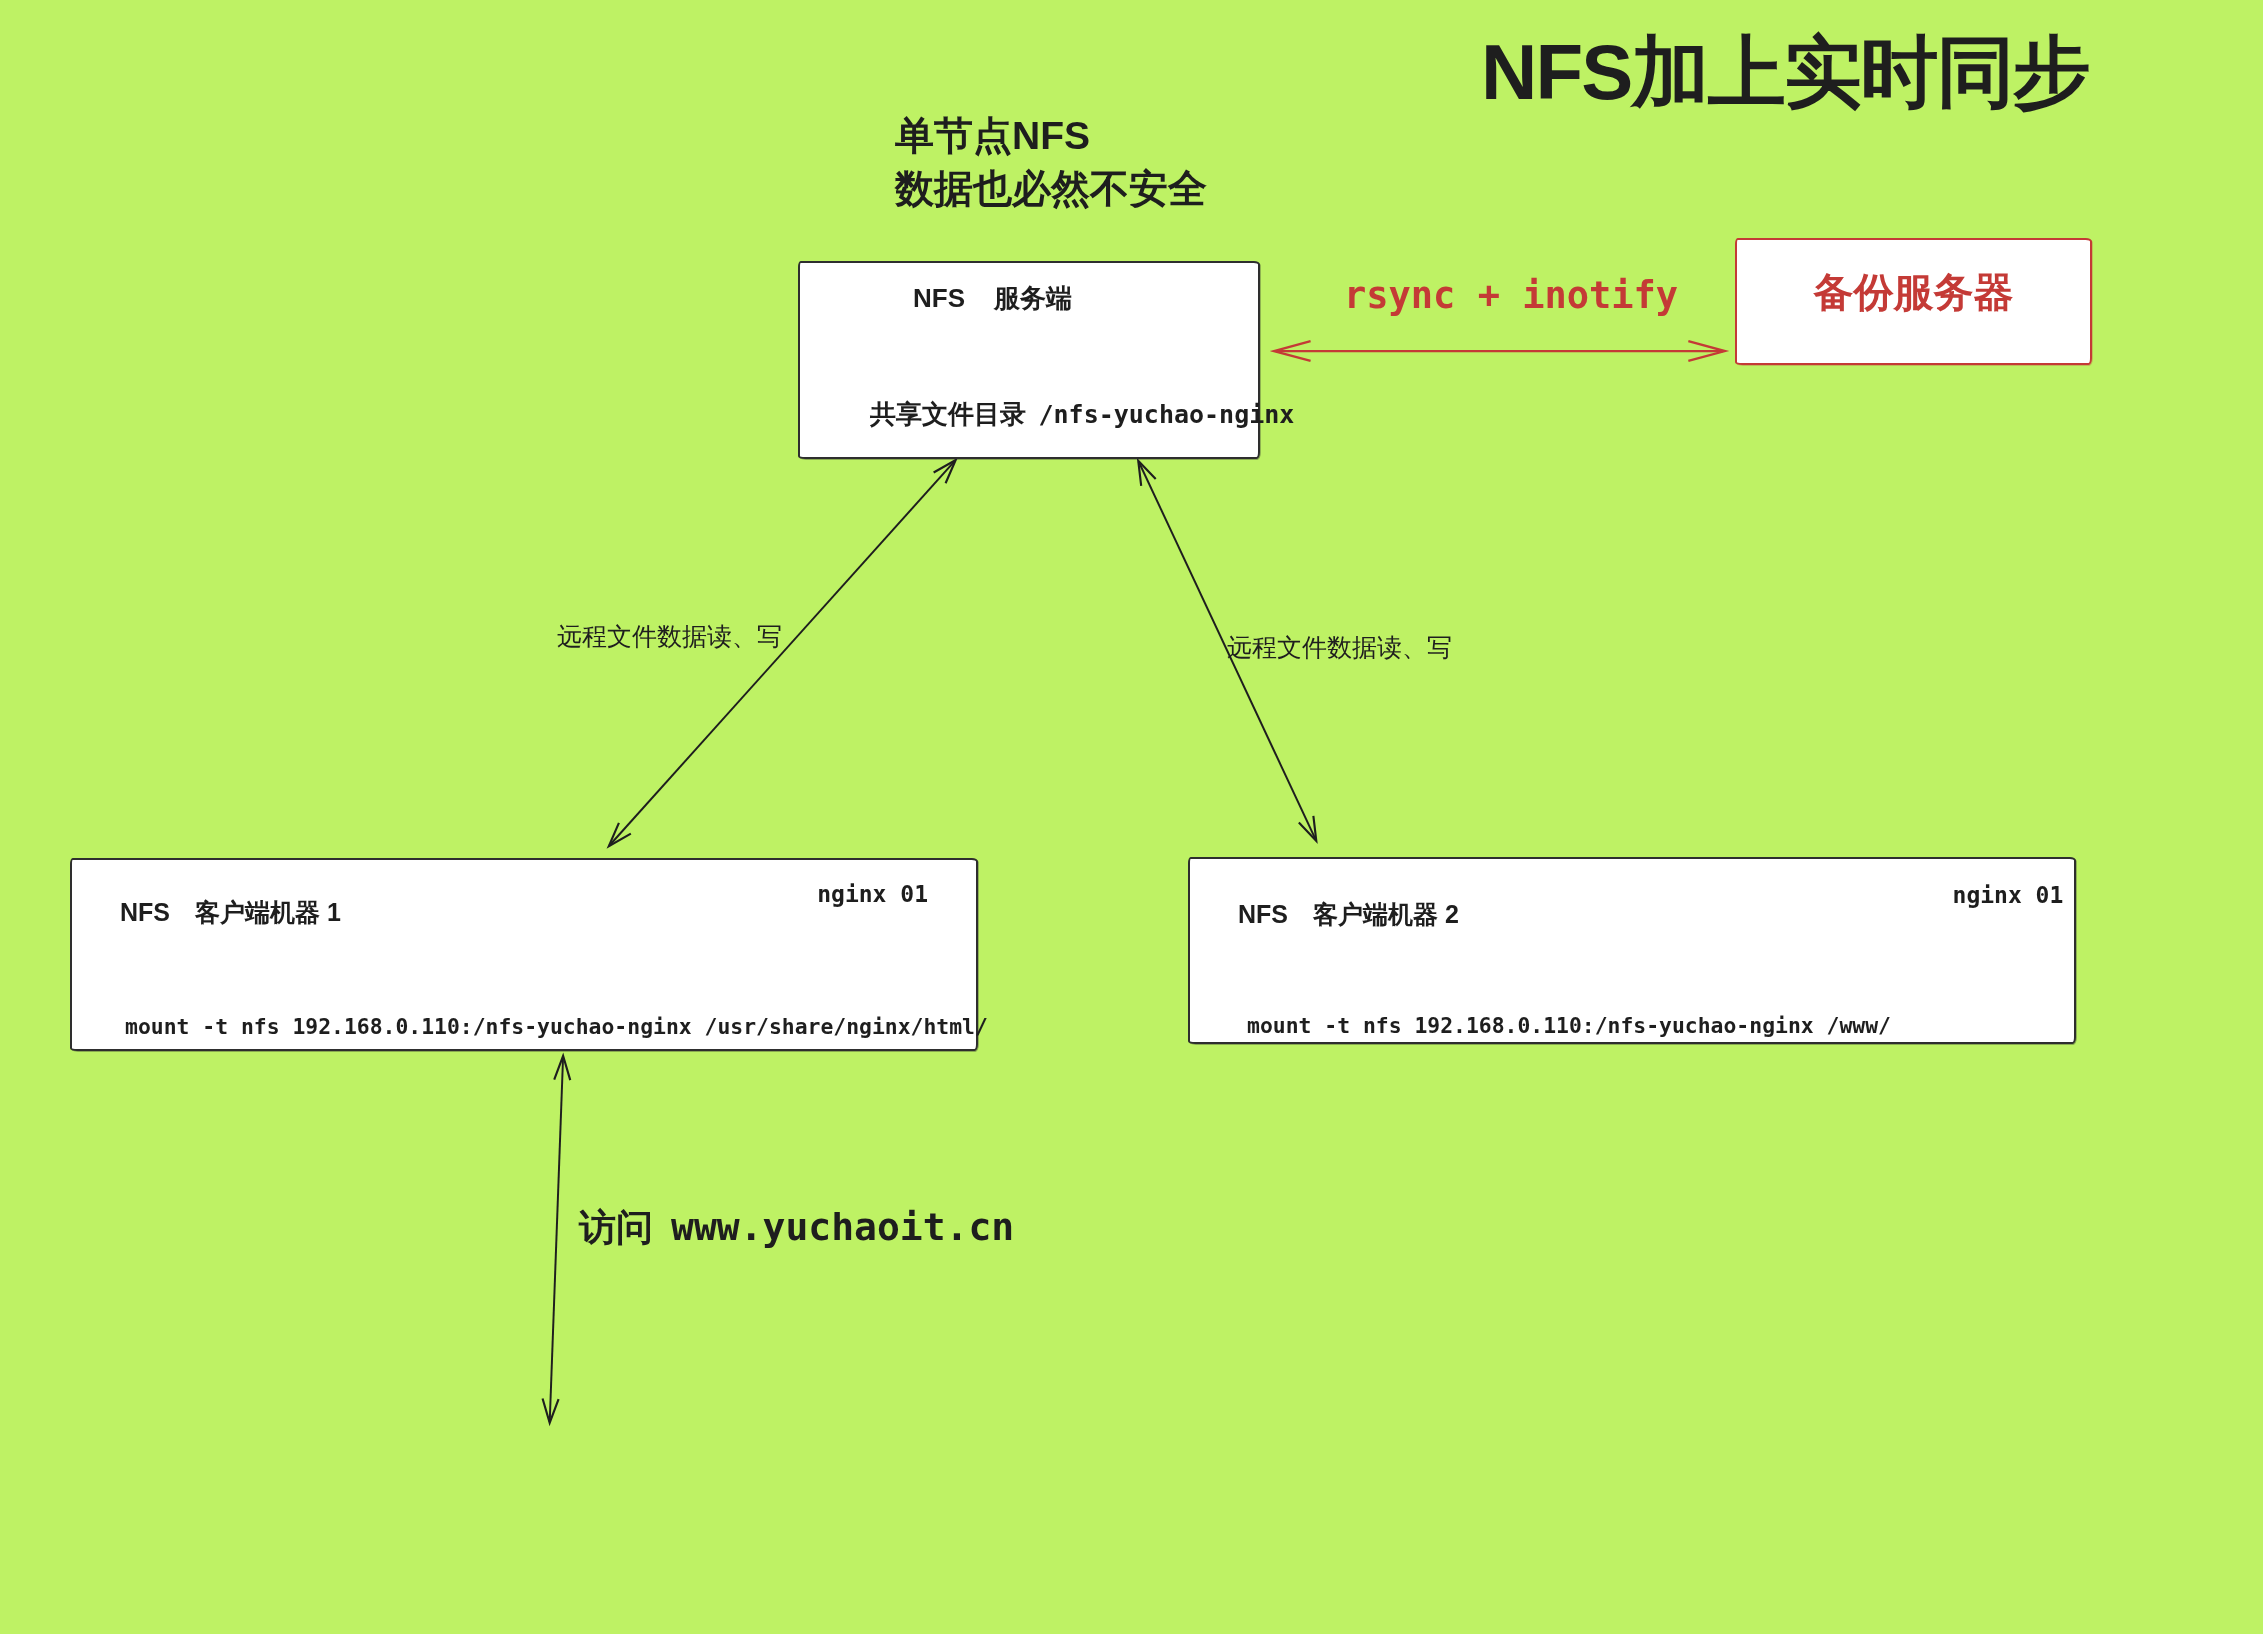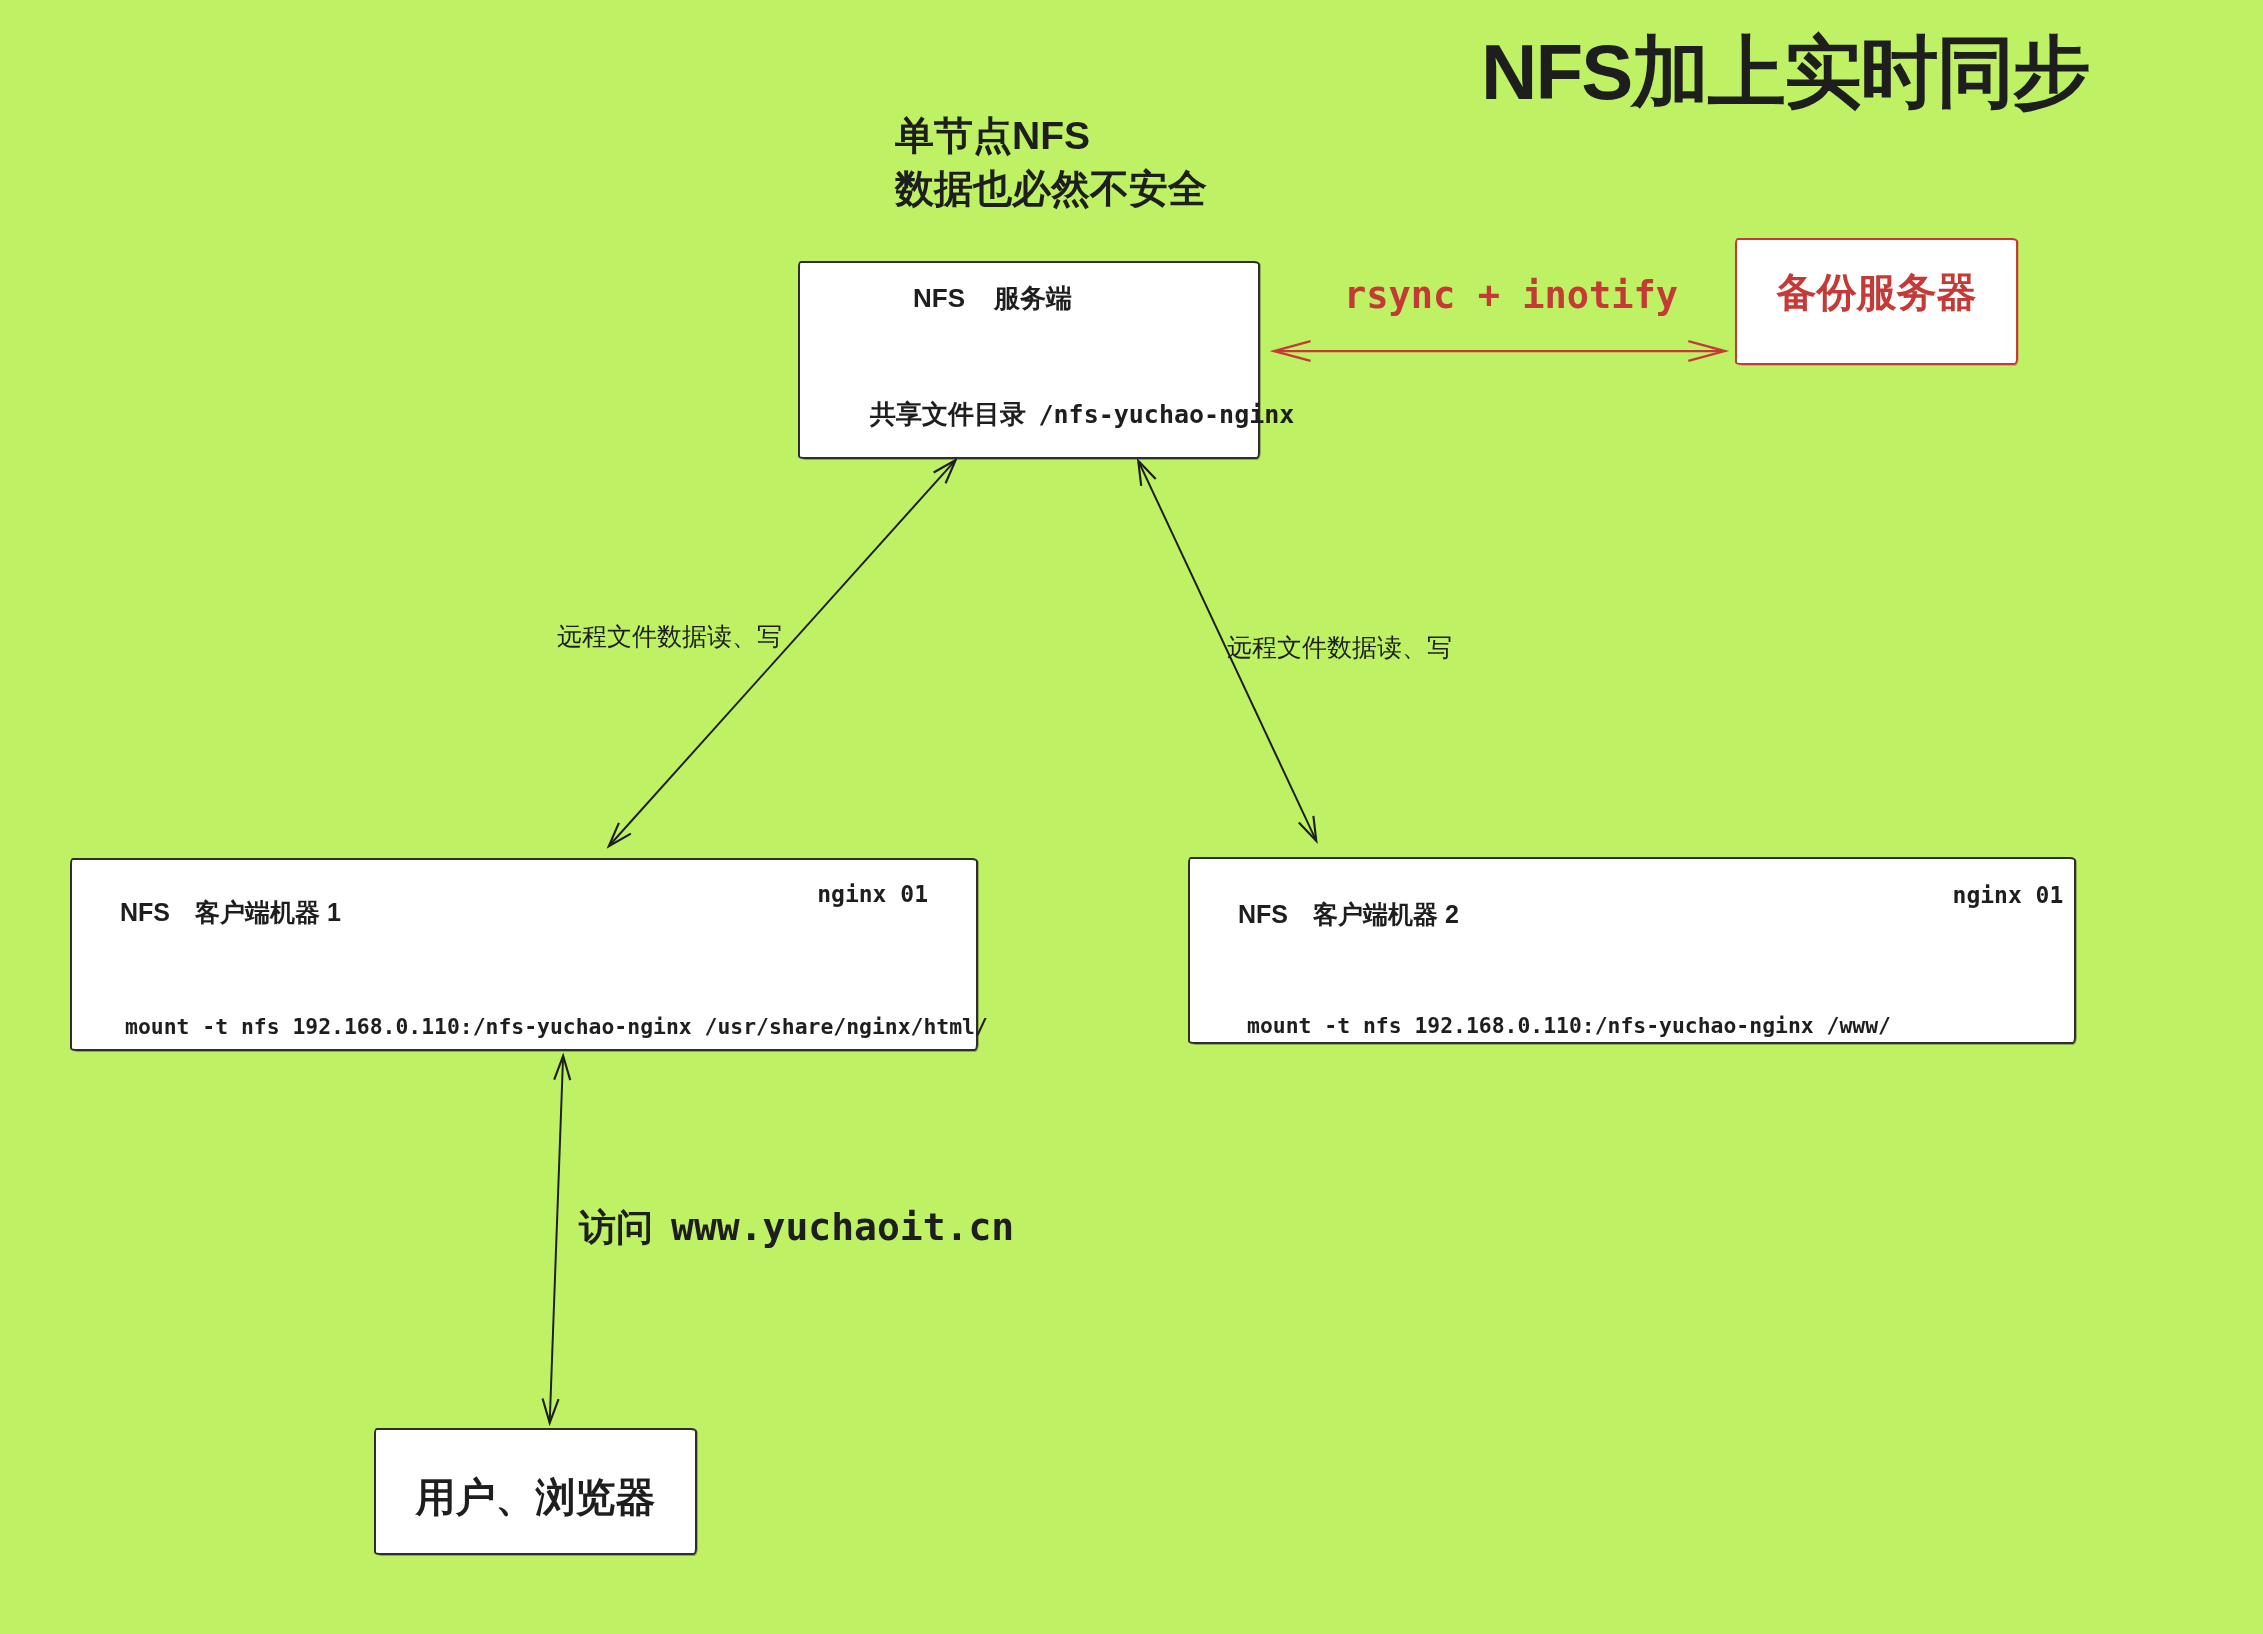--- a/index.html
+++ b/index.html
@@ -59,21 +59,21 @@
     position:absolute;left:70px;top:134px;
     display:flex;gap:12.5px;align-items:baseline;
     font-size:26px;font-weight:700;white-space:nowrap;
   }
   .mono{
     font-family:"DejaVu Sans Mono", monospace;
   }
   .srv-share .mono{font-size:25px;}
 
   
-  #backup-box{left:1735px;top:238px;width:283px;height:127px;}
+  #backup-box{left:1735px;top:238px;width:357px;height:127px;}
   .backup-label{
     margin-top:25px;text-align:center;
     font-size:40px;font-weight:600;color:var(--red);
     white-space:nowrap;
   }
 
   
   #client1-box{left:70px;top:858px;width:908px;height:193px;}
   #client2-box{left:1188px;top:857px;width:888px;height:187px;}
   .client-title{
@@ -200,18 +200,15 @@
     </div>
     <div class="nginx-badge">nginx 01</div>
     <div class="mount-cmd">mount -t nfs 192.168.0.110:/nfs-yuchao-nginx /www/</div>
   </div>
 
   <div class="abs" id="access-label">
     <span>访问</span>
     <span class="mono">www.yuchaoit.cn</span>
   </div>
 
-  <div id="user-box" class="sketch-box">
-    <div class="user-label">用户、浏览器</div>
-  </div>
 
 </div>
 
 
 </body></html>

